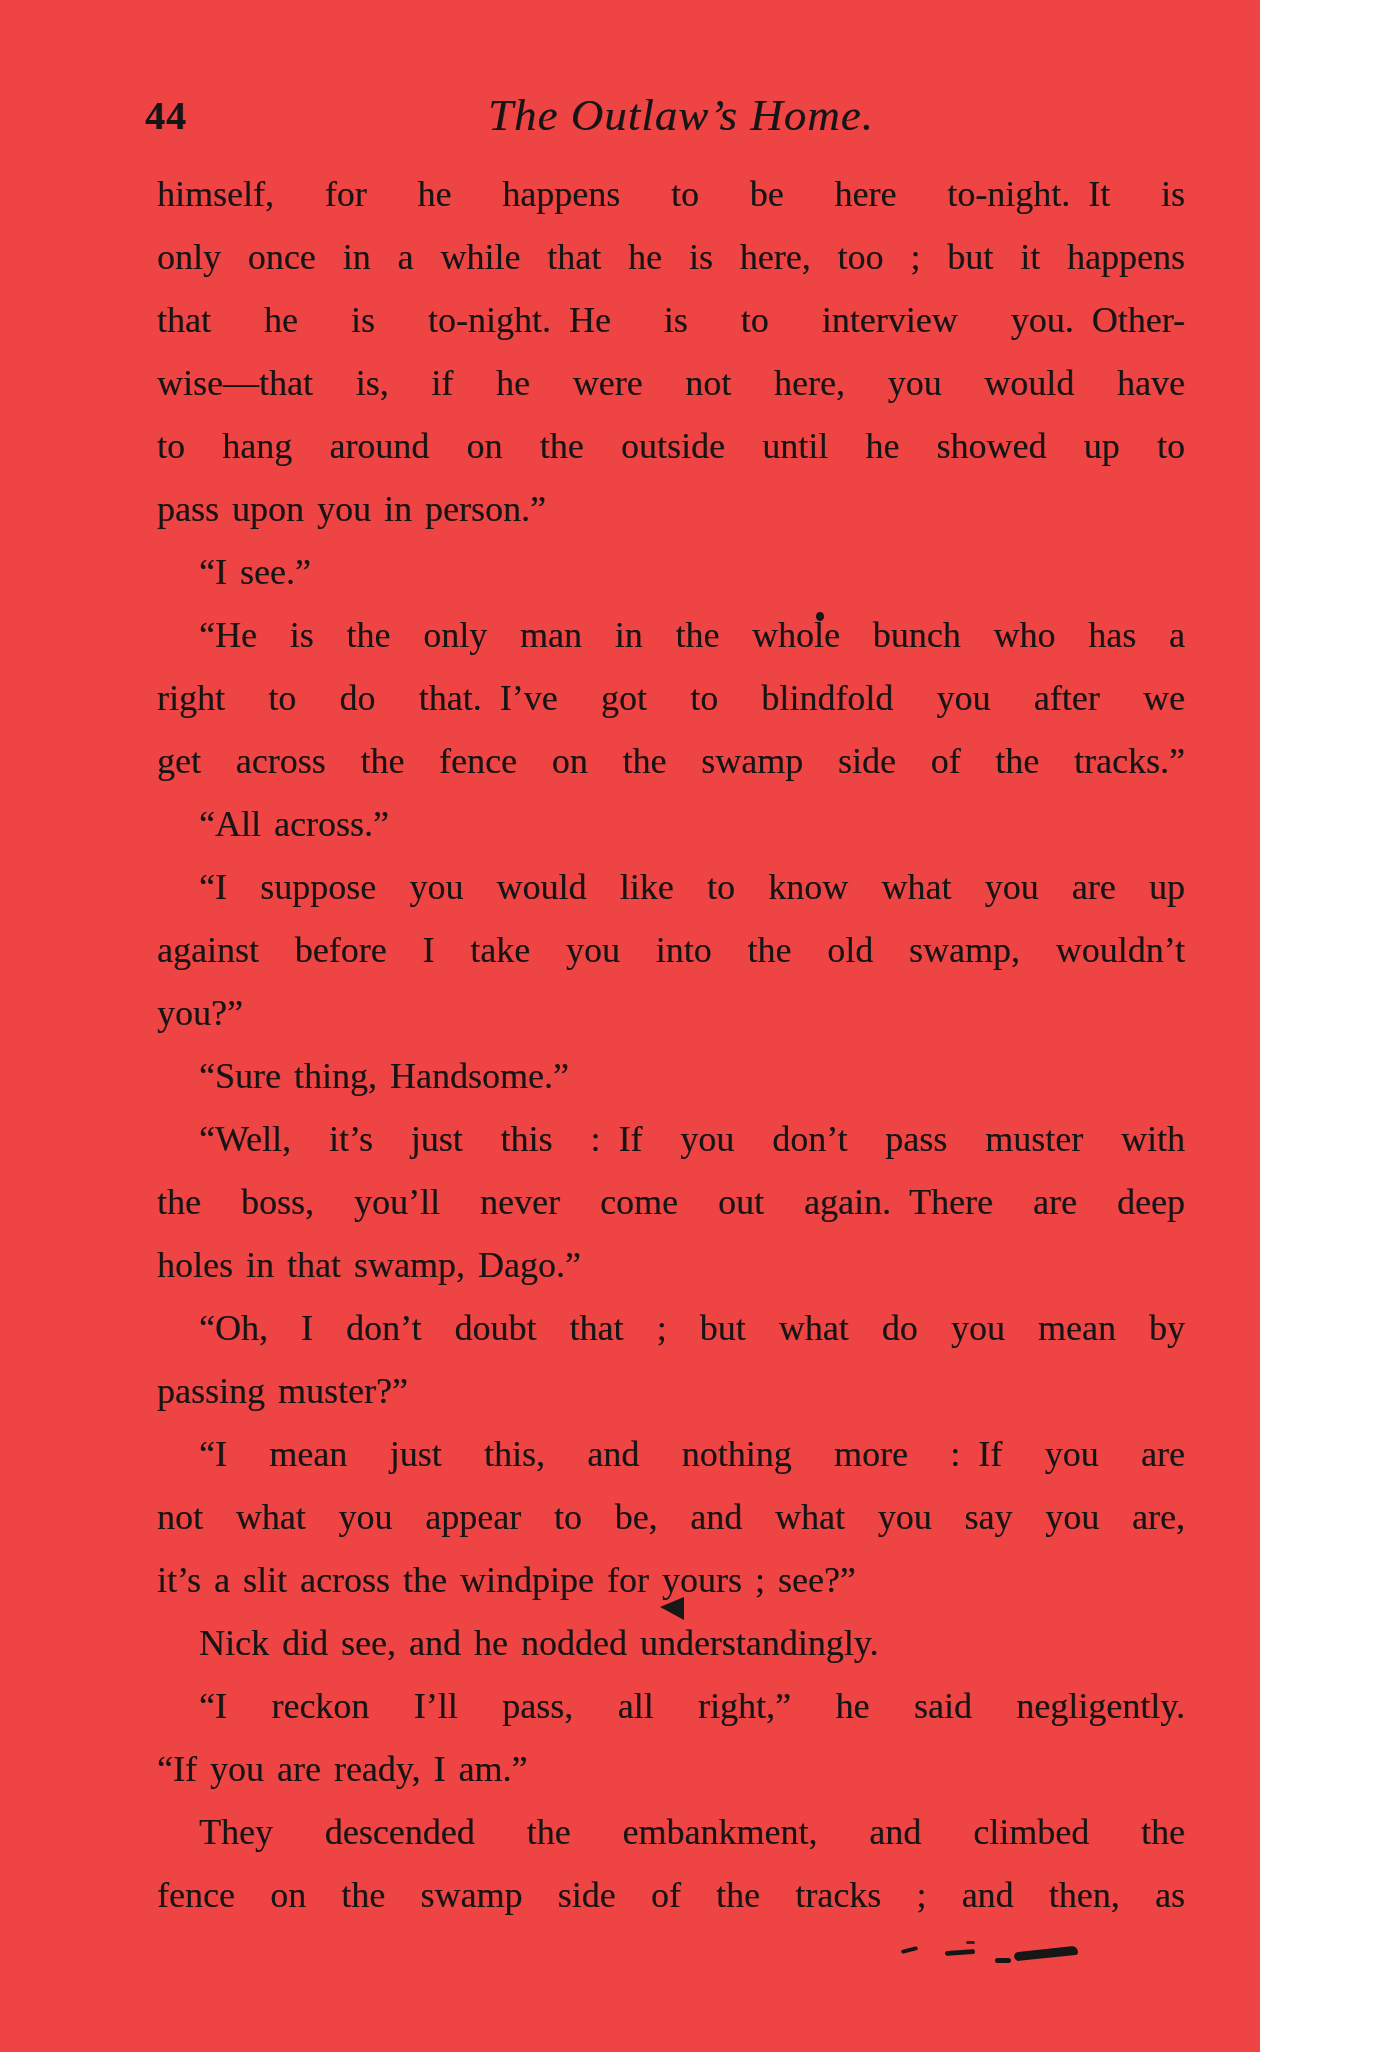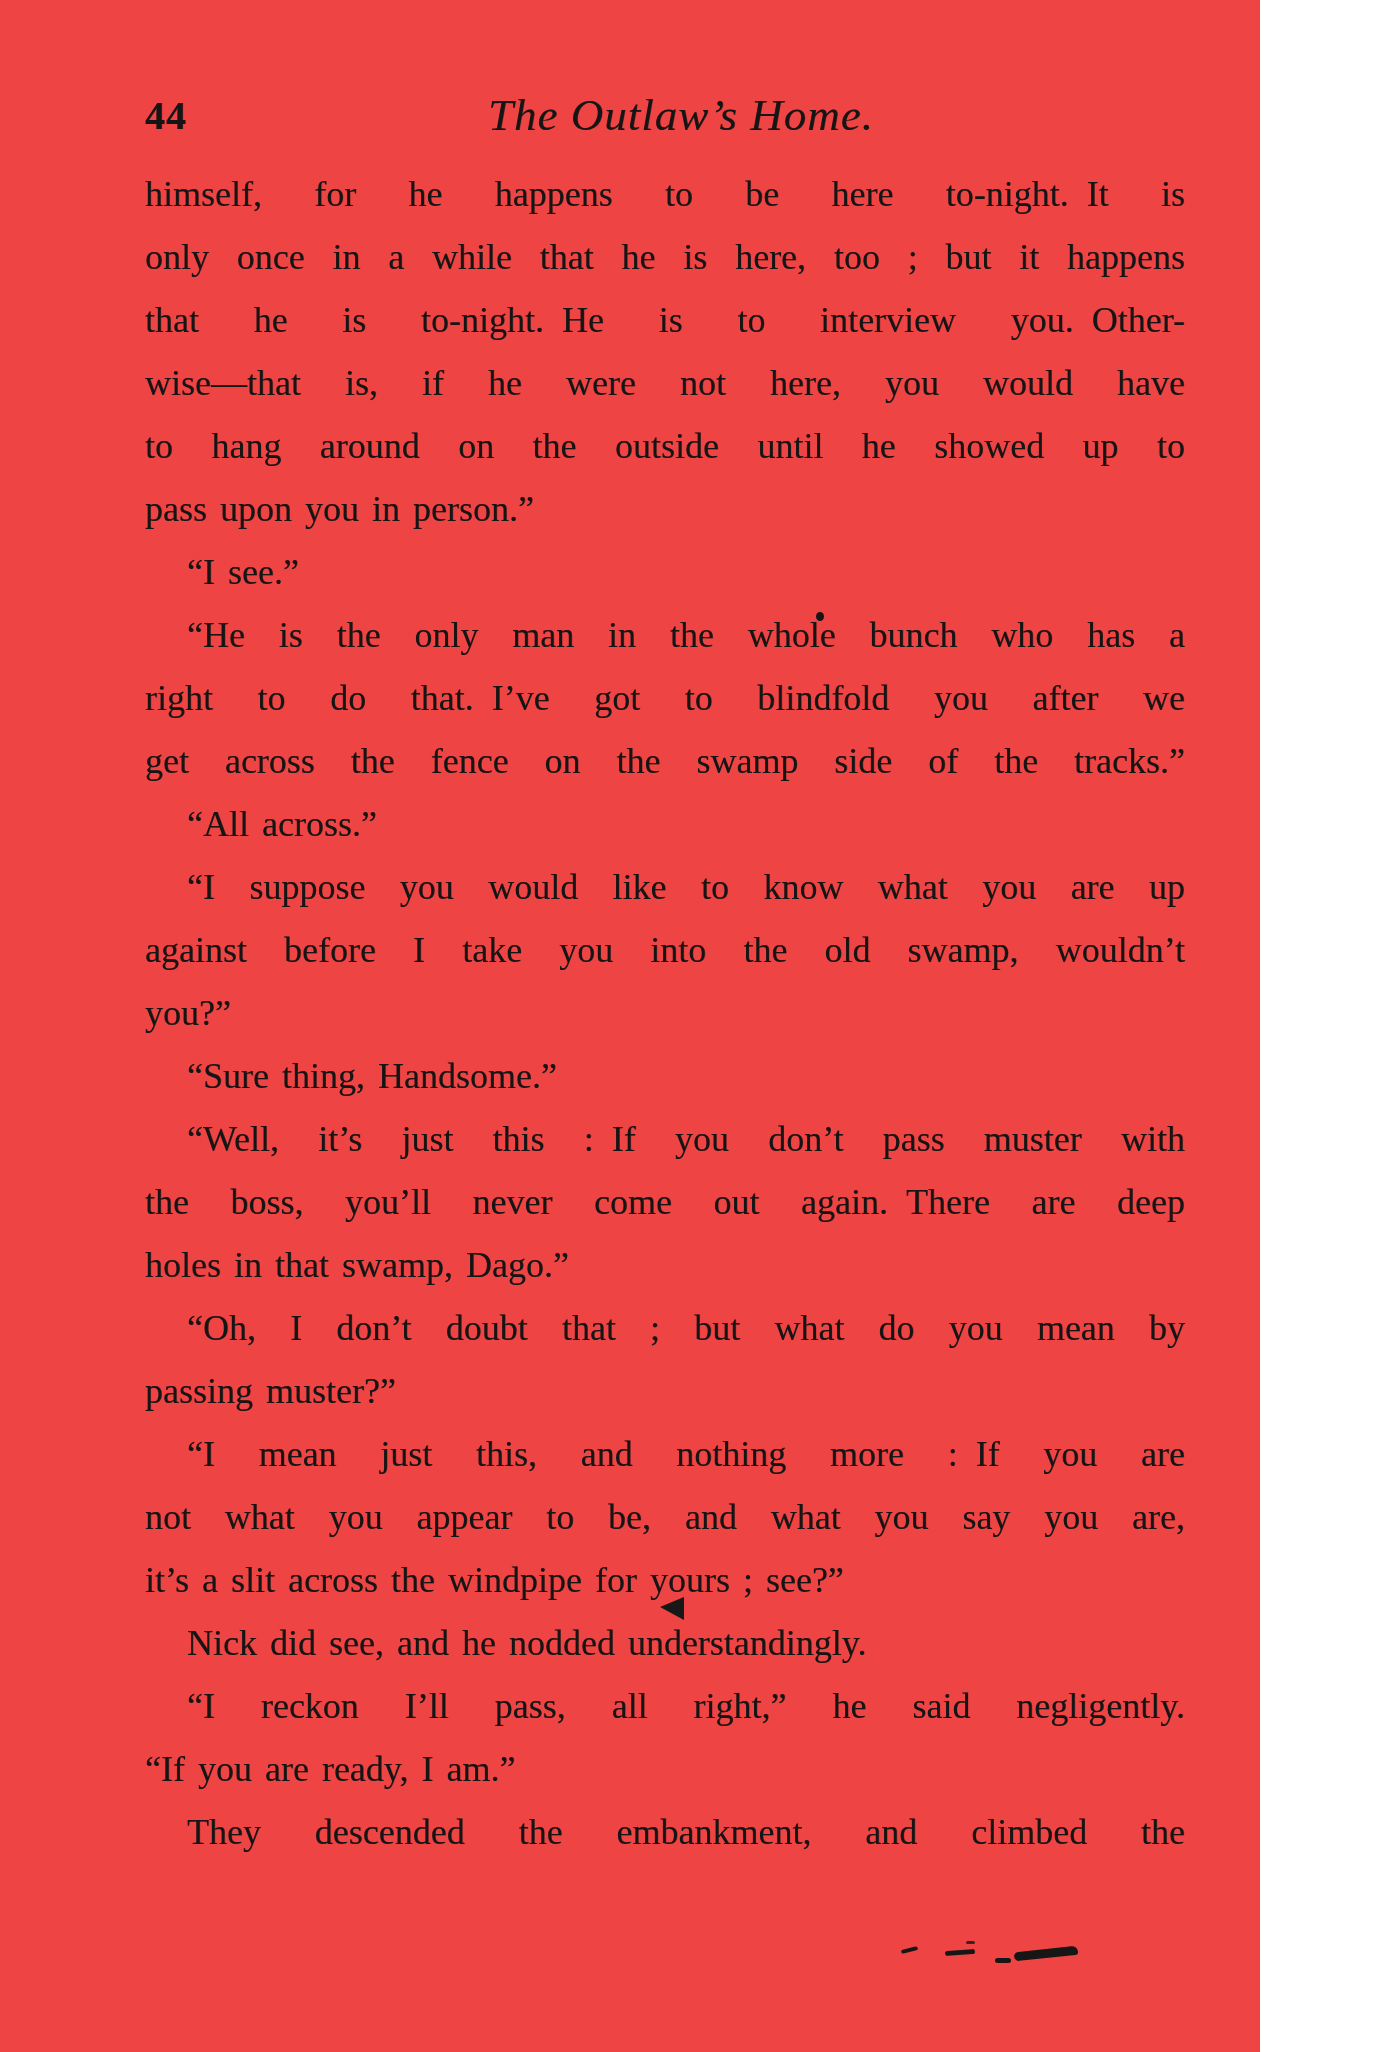--- a/index.html
+++ b/index.html
@@ -47,20 +47,21 @@
     top: 163px;
     left: 145px;
     width: 1040px;
   }
   .ln {
     font-size: 36px;
     line-height: 63px;
     white-space: nowrap;
     word-spacing: 4px;
     text-shadow: 0.4px 0.3px 0 rgba(0,0,0,0.38);
+    margin-left: 12px;
   }
   .ln.j {
     white-space: normal;
     word-spacing: normal;
     text-align: justify;
     text-align-last: justify;
   }
   .ln.ind { padding-left: 42px; }
 
   
@@ -114,20 +115,21 @@
     <div class="ln">holes in that swamp, Dago.”</div>
     <div class="ln ind j">“Oh, I don’t doubt that ; but what do you mean by</div>
     <div class="ln">passing muster?”</div>
     <div class="ln ind j">“I mean just this, and nothing more : If you are</div>
     <div class="ln j">not what you appear to be, and what you say you are,</div>
     <div class="ln">it’s a slit across the windpipe for yours ; see?”</div>
     <div class="ln ind">Nick did see, and he nodded understandingly.</div>
     <div class="ln ind j">“I reckon I’ll pass, all right,” he said negligently.</div>
     <div class="ln">“If you are ready, I am.”</div>
     <div class="ln ind j">They descended the embankment, and climbed the</div>
+    <div class="ln j">fence on the swamp side of the tracks ; and then, as</div>
   </div>
 
   <div class="artifact a-dot"></div>
   <div class="artifact a-comma1"></div>
   <div class="artifact a-comma2"></div>
   <div class="artifact a-dash1"></div>
   <div class="artifact a-dash2"></div>
   <div class="artifact a-blot"></div>
   <div class="artifact a-sm1"></div>
   <div class="artifact a-sm2"></div>

